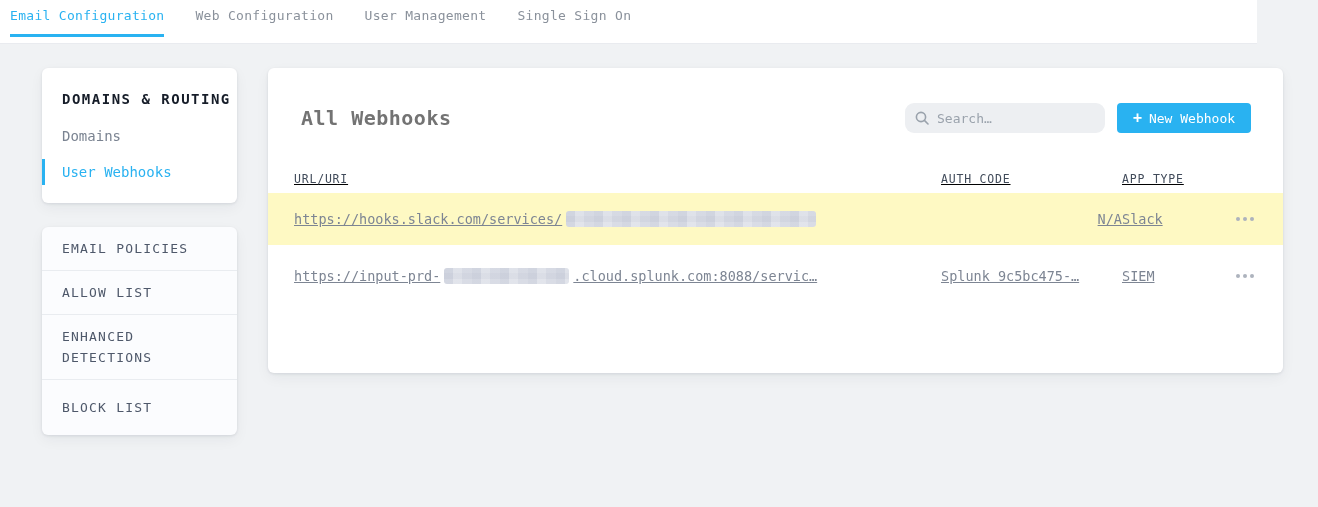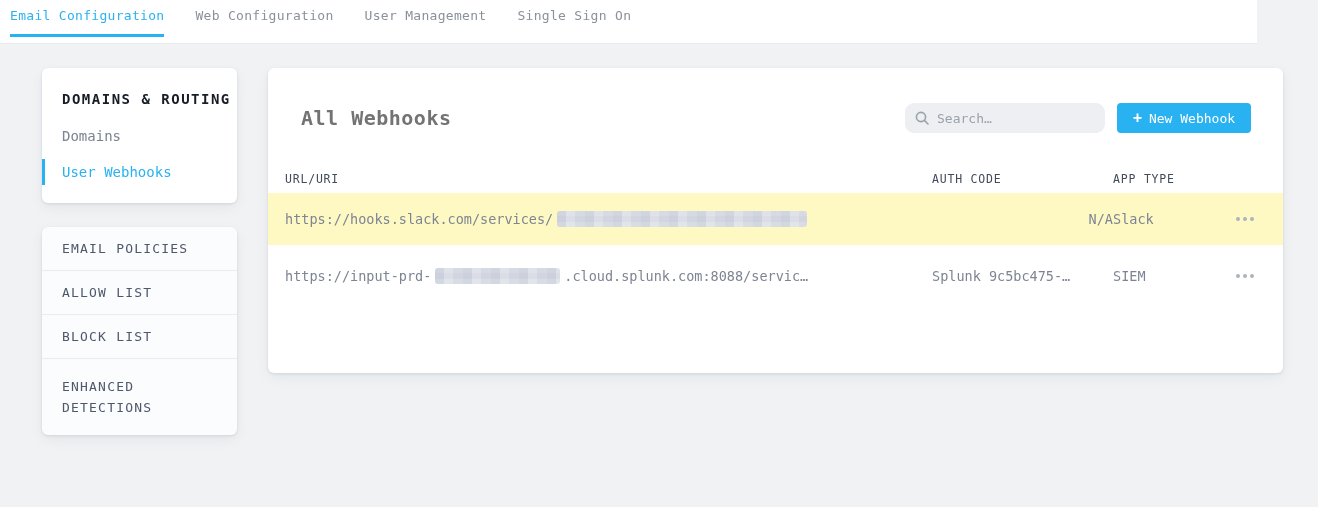--- a/index.html
+++ b/index.html
@@ -77,21 +77,21 @@
     background:#29b2f1; border:none; border-radius:4px; color:#fff;
     font-family:inherit; font-size:13px; cursor:pointer;
     display:flex; align-items:center; justify-content:center; gap:7px;
   }
   .new-btn .plus { font-size:15px; font-weight:bold; line-height:1; }
 
   
   .table { position:absolute; left:0; top:97px; width:1015px; }
   .t-row {
     display:grid; grid-template-columns:647px 181px 1fr;
-    padding:0 27px 0 17px; align-items:center;
+    padding:0 27px 0 26px; align-items:center;text-decoration:underline;
   }
   .t-head { height:28px; }
   .t-head .th {
     font-size:11.5px; color:#414b5a; letter-spacing:.8px; font-weight:normal;
     text-align:left;
   }
   .t-body-row { font-size:13.5px; color:#7d8593; }
   .row-1 { height:52px; background:#fef9c3;text-align:right; }
   .row-2 { height:62px; background:#ffffff; }
   .url-cell { display:flex; align-items:center; white-space:nowrap; overflow:hidden; }
@@ -125,22 +125,22 @@
 
 <aside class="card routing-card">
   <div class="routing-title">DOMAINS &amp; ROUTING</div>
   <div class="routing-item">Domains</div>
   <div class="routing-item active">User Webhooks</div>
 </aside>
 
 <aside class="card section-card">
   <div class="section-item">EMAIL POLICIES</div>
   <div class="section-item">ALLOW LIST</div>
+  <div class="section-item">ENHANCED DETECTIONS</div>
   <div class="section-item">BLOCK LIST</div>
-  <div class="section-item">ENHANCED DETECTIONS</div>
 </aside>
 
 <main class="panel">
   <h1 class="panel-title">All Webhooks</h1>
 
   <div class="search-box">
     <svg width="14" height="14" viewBox="0 0 14 14">
       <circle cx="6" cy="6" r="4.6" fill="none" stroke="#9aa2ac" stroke-width="1.6"></circle>
       <line x1="9.4" y1="9.4" x2="13" y2="13" stroke="#9aa2ac" stroke-width="1.6" stroke-linecap="round"></line>
     </svg>

